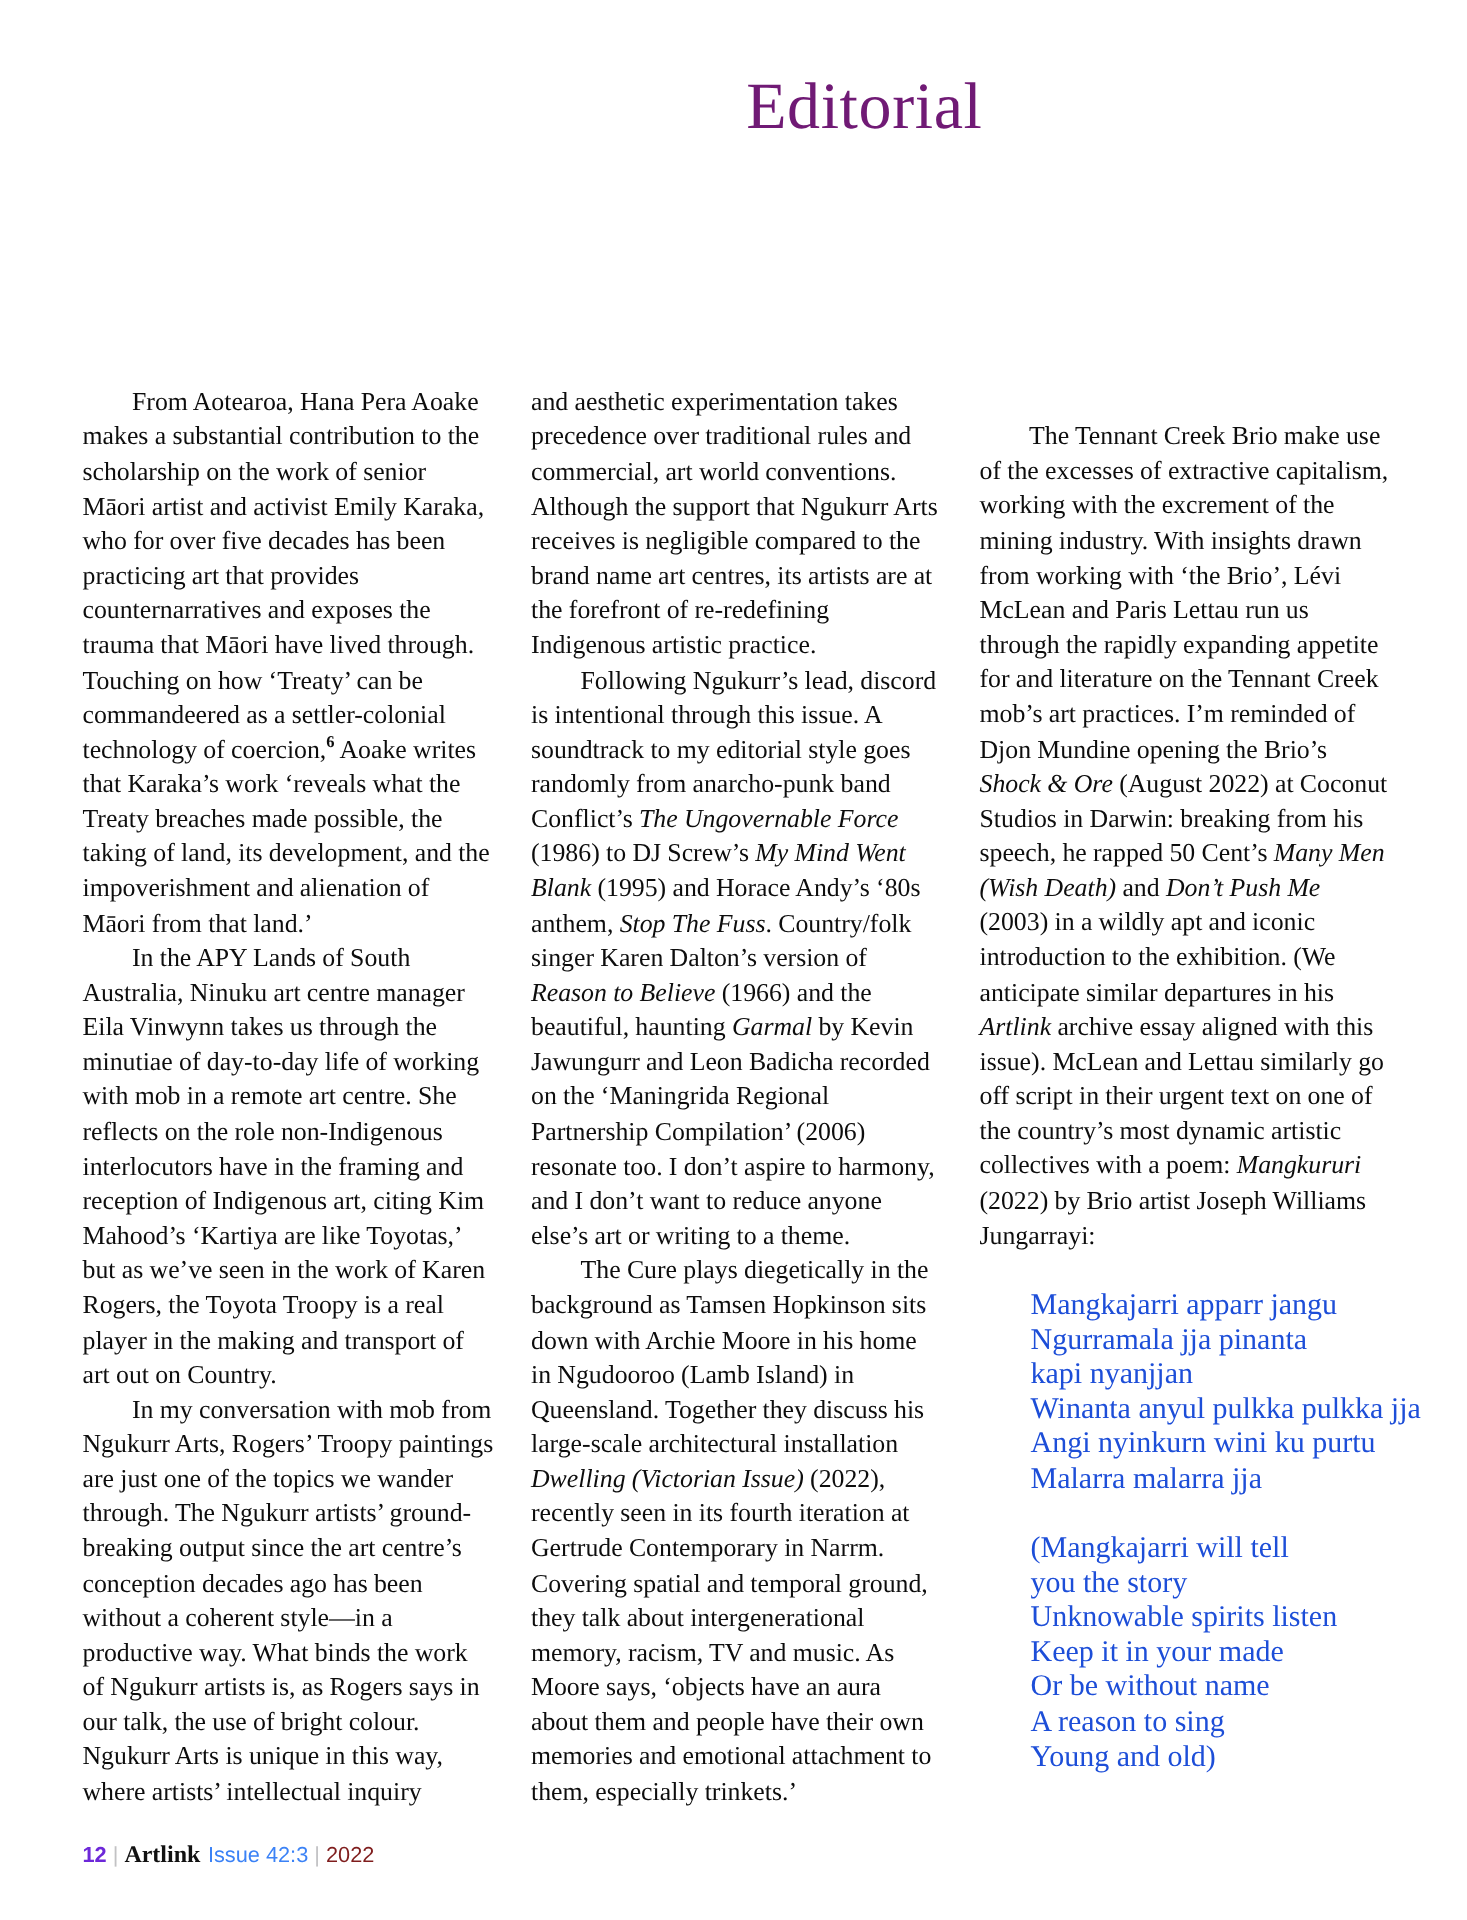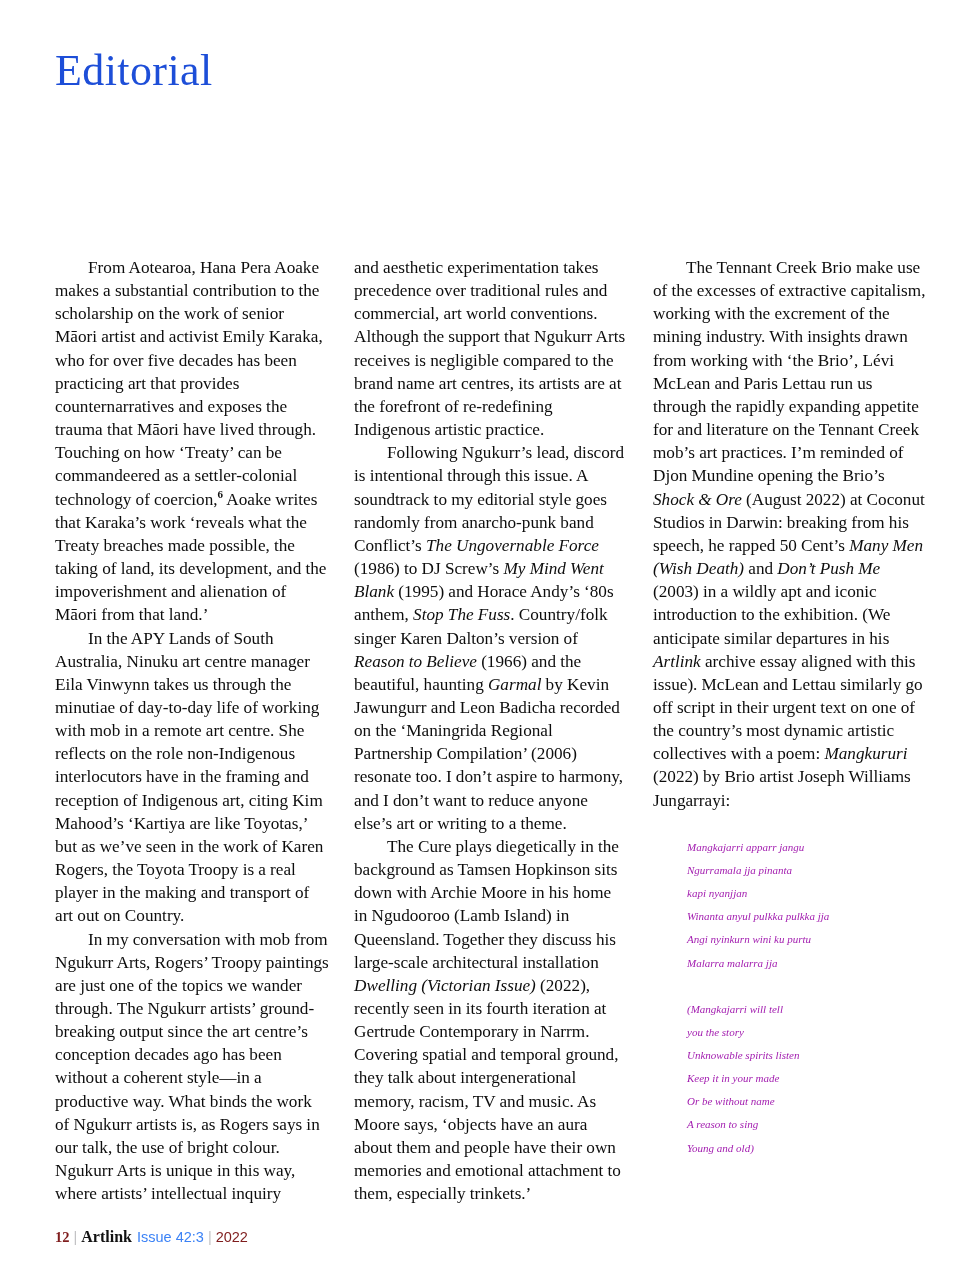--- a/index.html
+++ b/index.html
@@ -29,35 +29,37 @@
     left: 55px;
     top: 45px;
     width: 600px;
     height: 60px;
   }
   .masthead-title {
     font-family: "Liberation Serif", "DejaVu Serif", serif;
     font-size: 44px;
     line-height: 52px;
     letter-spacing: 0.4px;
-    color: #1d4ed8;
+    color: #701a75;
     font-weight: 400;
     white-space: nowrap;
+    text-align: right;
   }
 
   
   .columns {
     position: absolute;
     left: 55px;
     top: 256px;
     width: 872px;
     height: 950px;
     display: flex;
     flex-direction: row;
     gap: 25px;
+    align-items: center;
   }
   .column {
     width: 274px;
     flex: 0 0 274px;
   }
   .column.col-3 {
     width: 274px;
     flex: 0 0 274px;
   }
 
@@ -85,25 +87,24 @@
   }
 
   
   .poem {
     margin: 0;
     padding: 0;
   }
   .poem-stanza {
     margin: 0;
     padding: 0;
-    font-style: italic;
-    font-size: 11px;
+    font-size: 20px;
     line-height: 23.15px;
     padding-left: 34px;
-    color: #a21caf;
+    color: #1d4ed8;
   }
   .poem-line {
     display: block;
     white-space: nowrap;
   }
   .poem-gap {
     display: block;
     height: 23px;
   }
   .poem-top-gap {
@@ -117,23 +118,23 @@
     left: 55px;
     top: 1227px;
     width: 500px;
     height: 22px;
     font-family: "Liberation Sans", "DejaVu Sans", sans-serif;
     font-size: 14.5px;
     line-height: 20px;
     white-space: nowrap;
   }
   .footer .page-num {
-    color: #7f1d1d;
+    color: #6d28d9;
     font-weight: 700;
-    font-family: Liberation Serif, serif;
+    font-family: Liberation Sans, sans-serif;
   }
   .footer .sep {
     color: #c2c2c4;
     padding: 0 4px;
     font-weight: 400;
   }
   .footer .brand {
     color: #111111;
     font-weight: 700;
     font-family: "Liberation Serif", "DejaVu Serif", serif;

